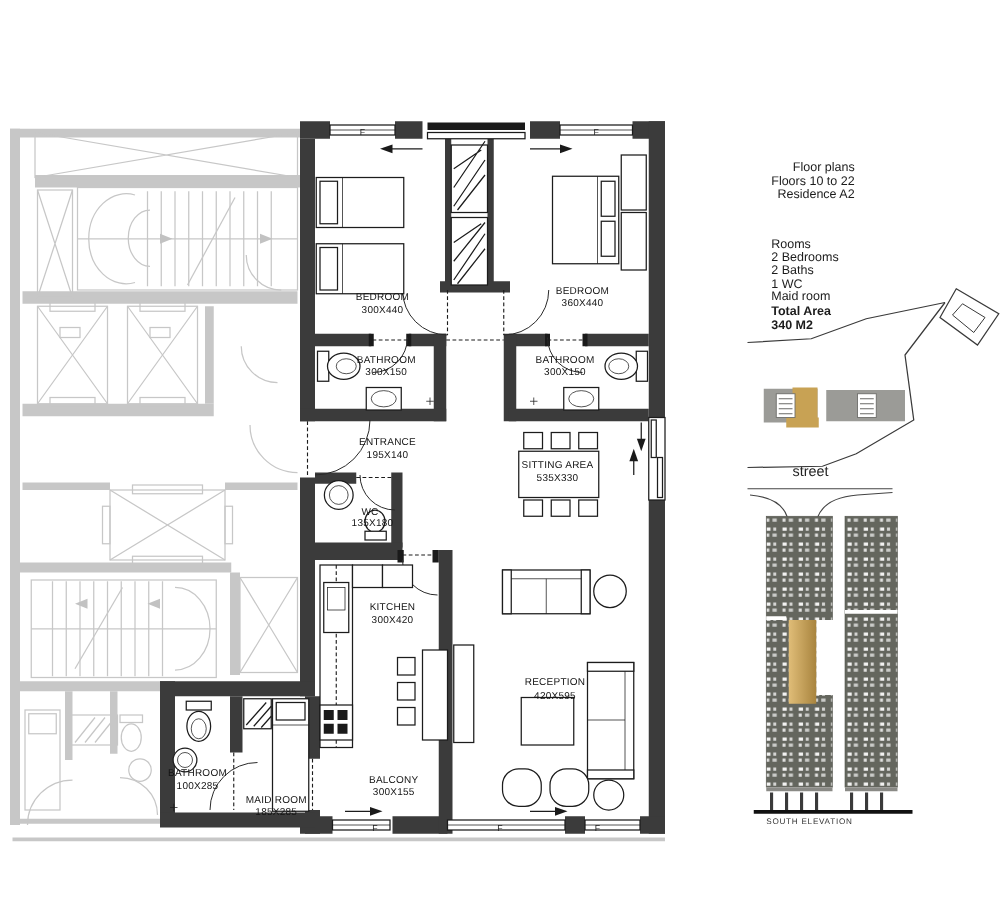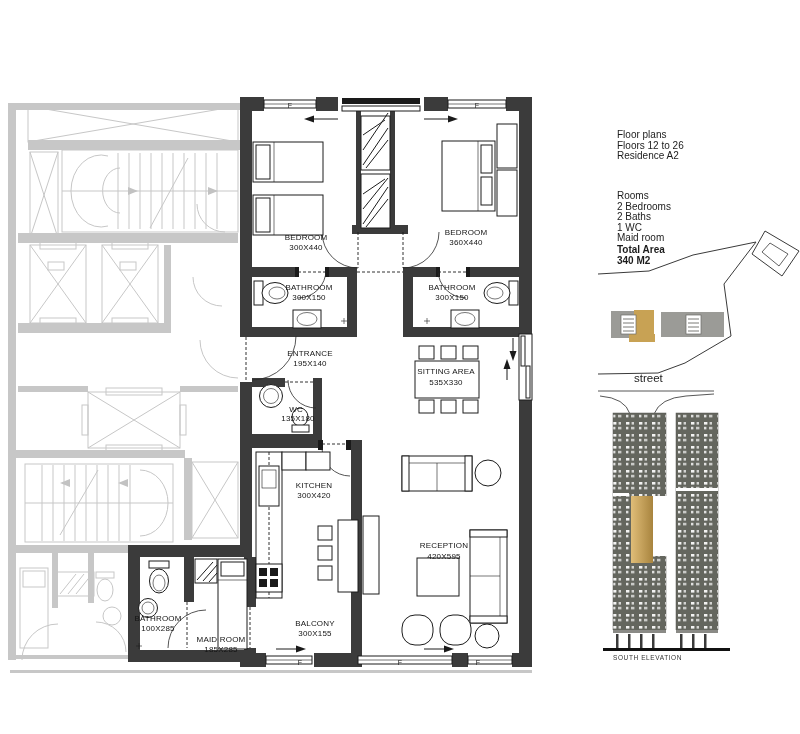--- a/index.html
+++ b/index.html
@@ -440,23 +440,23 @@
       <rect x="652" y="634" width="2.5" height="15" fill="#3a3a3a"></rect>
       <rect x="680" y="634" width="2.5" height="15" fill="#3a3a3a"></rect>
       <rect x="692" y="634" width="2.5" height="15" fill="#3a3a3a"></rect>
       <rect x="704" y="634" width="2.5" height="15" fill="#3a3a3a"></rect>
     </g>
     <rect x="603" y="648" width="127" height="3" fill="#111"></rect>
   </g>
 </svg>
 
 
-<div class="abs block" style="left:617px;top:130px;">
+<div class="abs block" style="left:617px;top:130px;text-align:right;">
   <div>Floor plans</div>
-  <div>Floors  12 to 26</div>
+  <div>Floors  10 to 22</div>
   <div>Residence A2</div>
 </div>
 
 <div class="abs block" style="left:617px;top:191px;">
   <div>Rooms</div>
   <div>2 Bedrooms</div>
   <div>2 Baths</div>
   <div>1 WC</div>
   <div>Maid room</div>
 </div>

